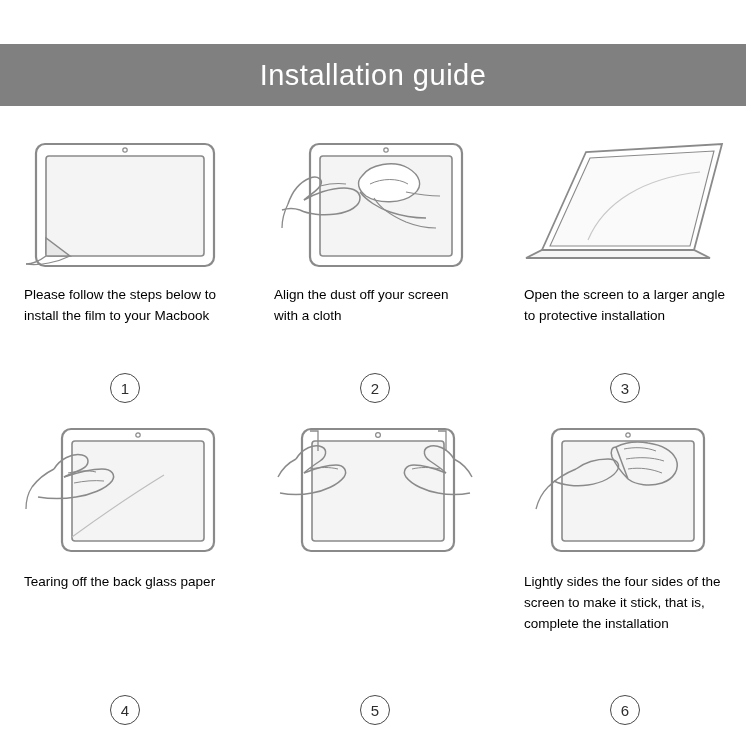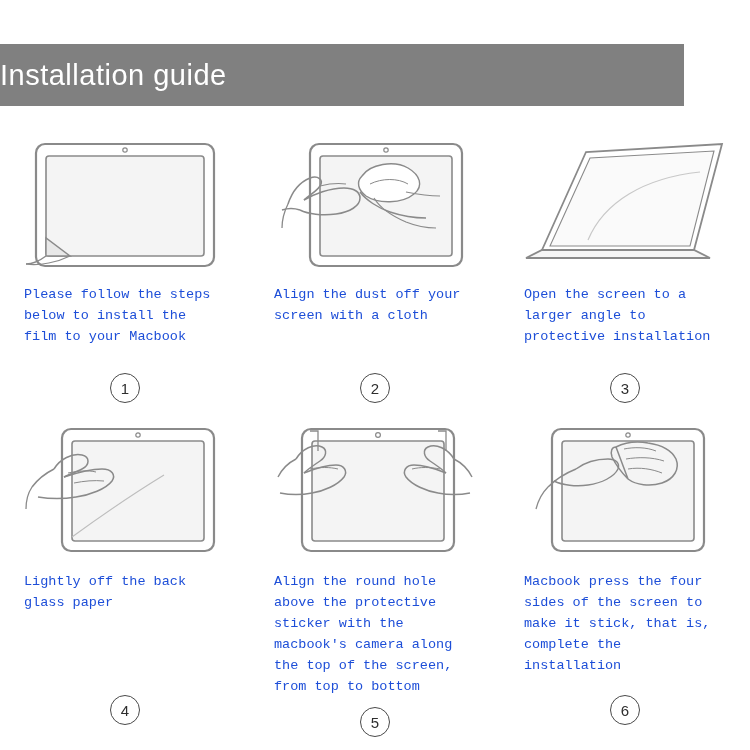--- a/index.html
+++ b/index.html
@@ -16,25 +16,26 @@
   .page {
     position: relative;
     width: 750px;
     height: 750px;
     background: #ffffff;
   }
   .header {
     position: absolute;
     left: 0;
     top: 44px;
-    width: 684px;
+    width: 746px;
     height: 62px;
     background: #808080;
     display: flex;
     align-items: center;
+    justify-content: center;
   }
   .header-title {
     color: #ffffff;
     font-size: 29px;
     font-weight: normal;
     letter-spacing: 0.5px;
   }
   .grid {
     position: absolute;
     left: 0;
@@ -57,23 +58,22 @@
   .art {
     width: 202px;
     height: 132px;
     position: relative;
   }
   .caption {
     margin-top: 14px;
     width: 100%;
     font-size: 13.5px;
     line-height: 21px;
-    color: #1d4ed8;
+    color: #000000;
     text-align: left;
-    font-family: Liberation Mono, monospace;
   }
   .num {
     margin-top: 10px;
     width: 28px;
     height: 28px;
     border: 1.4px solid #4a4a4a;
     border-radius: 50%;
     display: flex;
     align-items: center;
     justify-content: center;
@@ -183,21 +183,21 @@
             <path d="M48 112 C 70 96, 104 72, 140 50" fill="none" stroke="#bdbdbd" stroke-width="1.1"></path>
             <path d="M30 44 C 36 34, 48 28, 58 30 C 66 32, 66 40, 58 44 C 52 47, 44 50, 40 52" fill="none" stroke="#8a8a8a" stroke-width="1.5"></path>
             <path d="M40 52 C 52 48, 66 44, 78 44 C 88 44, 92 50, 88 56 C 82 64, 66 70, 52 72" fill="none" stroke="#8a8a8a" stroke-width="1.5"></path>
             <path d="M52 72 C 40 74, 26 74, 14 72" fill="none" stroke="#8a8a8a" stroke-width="1.5"></path>
             <path d="M30 44 C 22 48, 14 54, 8 62" fill="none" stroke="#8a8a8a" stroke-width="1.5"></path>
             <path d="M8 62 C 4 68, 2 76, 2 84" fill="none" stroke="#8a8a8a" stroke-width="1.3"></path>
             <path d="M44 48 C 54 46, 64 45, 72 47" fill="none" stroke="#8a8a8a" stroke-width="1"></path>
             <path d="M50 58 C 60 56, 70 55, 80 56" fill="none" stroke="#8a8a8a" stroke-width="1"></path>
           </svg>
         </div>
-        <div class="caption">Lightly off the back glass paper</div>
+        <div class="caption">Tearing off the back glass paper</div>
         <div class="spacer"></div>
         <div class="numwrap">
           <div class="num">4</div>
         </div>
       </div>
     </div>
 
     <div class="cell row2">
       <div class="cellinner tall">
         <div class="art">
@@ -212,21 +212,20 @@
             <path d="M38 68 C 28 70, 16 70, 6 68" fill="none" stroke="#8a8a8a" stroke-width="1.5"></path>
             <path d="M22 34 C 14 38, 8 44, 4 52" fill="none" stroke="#8a8a8a" stroke-width="1.4"></path>
             <path d="M36 44 C 46 42, 56 42, 64 44" fill="none" stroke="#8a8a8a" stroke-width="1"></path>
             <path d="M180 34 C 174 24, 162 18, 154 22 C 148 25, 150 32, 156 36 C 162 40, 168 44, 172 48" fill="none" stroke="#8a8a8a" stroke-width="1.5"></path>
             <path d="M172 48 C 162 44, 150 40, 140 40 C 132 40, 128 46, 132 52 C 138 60, 152 66, 164 68" fill="none" stroke="#8a8a8a" stroke-width="1.5"></path>
             <path d="M164 68 C 174 70, 186 70, 196 68" fill="none" stroke="#8a8a8a" stroke-width="1.5"></path>
             <path d="M180 34 C 188 38, 194 44, 198 52" fill="none" stroke="#8a8a8a" stroke-width="1.4"></path>
             <path d="M166 44 C 156 42, 146 42, 138 44" fill="none" stroke="#8a8a8a" stroke-width="1"></path>
           </svg>
         </div>
-        <div class="caption">Align the round hole above the protective sticker with the macbook's camera along the top of the screen, from top to bottom</div>
         <div class="spacer"></div>
         <div class="numwrap">
           <div class="num">5</div>
         </div>
       </div>
     </div>
 
     <div class="cell row2">
       <div class="cellinner tall">
         <div class="art">
@@ -238,21 +237,21 @@
             <path d="M104 54 C 98 48, 92 40, 88 32 C 86 26, 88 22, 92 22 Z" fill="none" stroke="#8a8a8a" stroke-width="1.5"></path>
             <path d="M100 24 C 110 22, 122 22, 132 26" fill="none" stroke="#8a8a8a" stroke-width="1"></path>
             <path d="M102 34 C 114 32, 128 32, 140 36" fill="none" stroke="#8a8a8a" stroke-width="1"></path>
             <path d="M104 44 C 116 42, 128 44, 138 48" fill="none" stroke="#8a8a8a" stroke-width="1"></path>
             <path d="M52 44 C 60 38, 72 34, 84 34 C 92 34, 96 38, 94 44" fill="none" stroke="#8a8a8a" stroke-width="1.5"></path>
             <path d="M52 44 C 42 48, 32 54, 24 62" fill="none" stroke="#8a8a8a" stroke-width="1.5"></path>
             <path d="M94 44 C 90 52, 78 58, 64 60 C 52 62, 38 60, 30 56" fill="none" stroke="#8a8a8a" stroke-width="1.4"></path>
             <path d="M24 62 C 18 68, 14 76, 12 84" fill="none" stroke="#8a8a8a" stroke-width="1.3"></path>
           </svg>
         </div>
-        <div class="caption">Macbook press the four sides of the screen to make it stick, that is, complete the installation</div>
+        <div class="caption">Lightly sides the four sides of the screen to make it stick, that is, complete the installation</div>
         <div class="spacer"></div>
         <div class="numwrap">
           <div class="num">6</div>
         </div>
       </div>
     </div>
 
   </div>
 </div>
 

